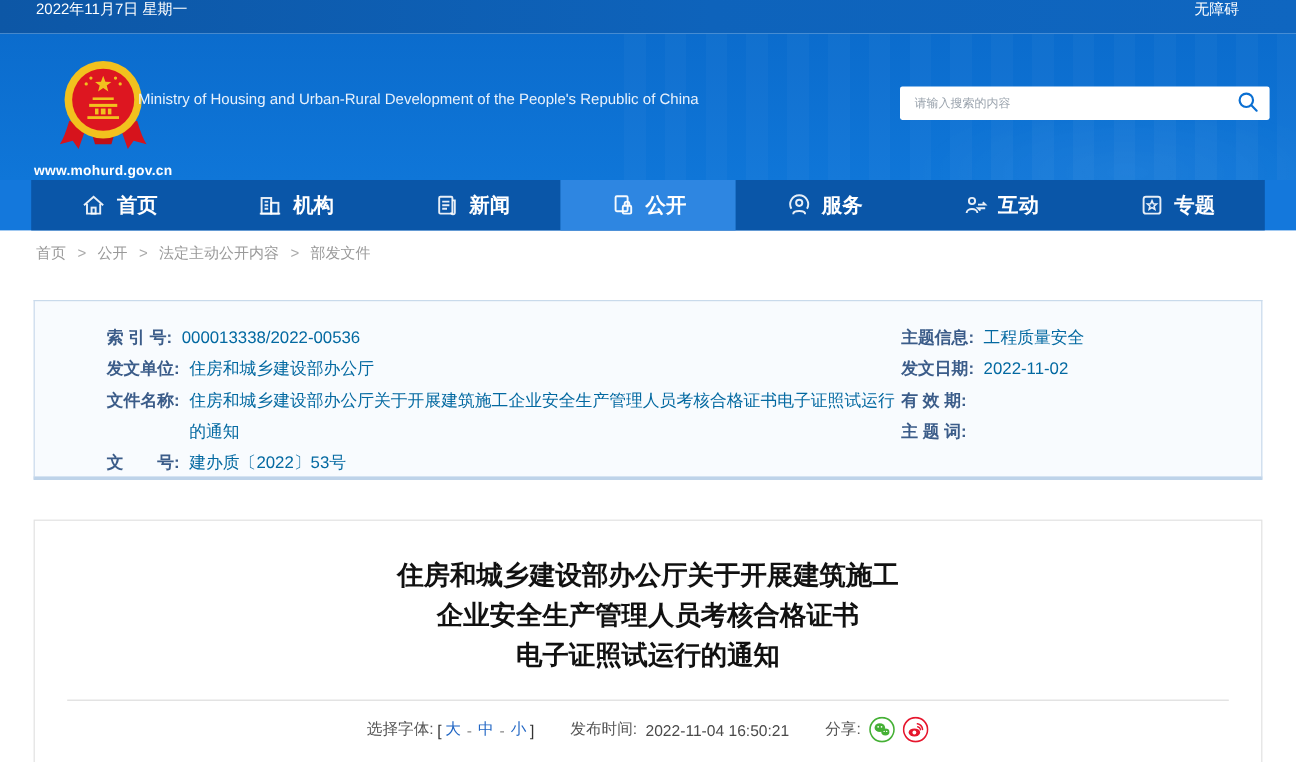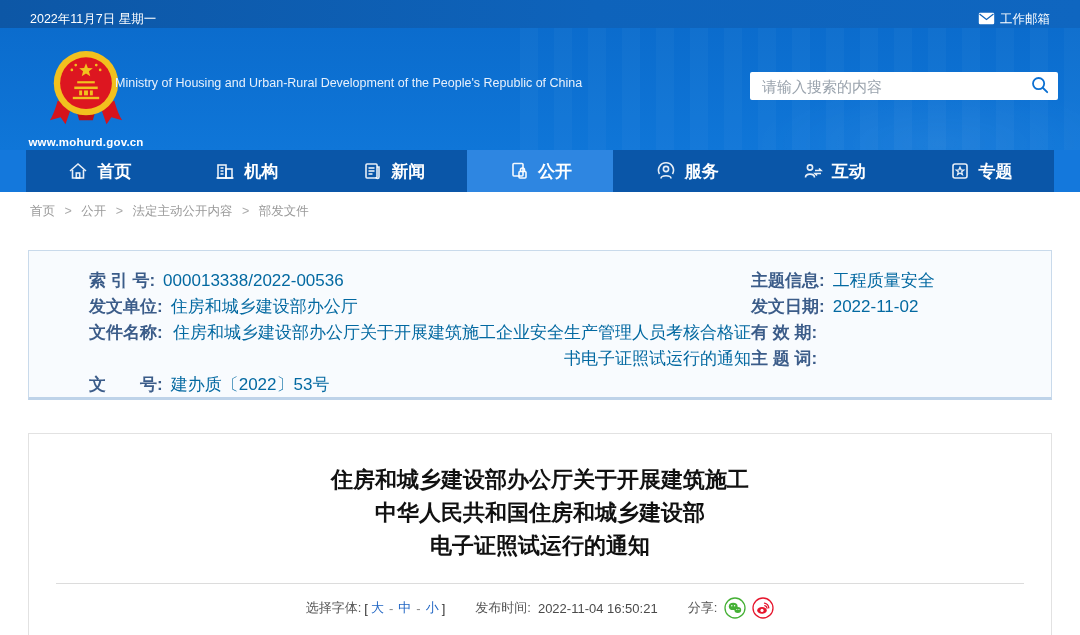--- a/index.html
+++ b/index.html
@@ -2,42 +2,42 @@
 <html><head>
 <meta charset="utf-8">
 <style>
   * { margin:0; padding:0; box-sizing:border-box; }
   body { font-family:"Liberation Sans","DejaVu Sans",sans-serif; background:#fff; }
   .page { position:relative; width:1080px; height:635px; overflow:hidden; background:#fff; }
 
   
   .topbar { position:absolute; left:0; top:0; width:1080px; height:28px;
     background:linear-gradient(90deg,#0d57a6,#0e63bb 55%,#0f66c0);
-    display:flex; align-items:flex-end; justify-content:space-between; padding:0 30px;
+    display:flex; align-items:flex-start; justify-content:space-between; padding:0 30px;
     color:#fff; font-size:12.5px; }
   .topbar-right { display:flex; align-items:center; gap:14px;flex-direction:column; }
   .topbar-right a { color:#fff; text-decoration:none; display:flex; align-items:center; gap:5px; cursor:pointer; }
 
   
   .header { position:absolute; left:0; top:28px; width:1080px; height:122px;
     background:linear-gradient(180deg,#0b6ccd,#0f76d8);
     overflow:hidden; }
   .header::after { content:""; position:absolute; right:0; top:0; width:560px; height:122px;
     background:
       radial-gradient(ellipse 260px 90px at 75% 95%, rgba(255,255,255,0.10), rgba(255,255,255,0) 70%),
       repeating-linear-gradient(90deg, rgba(255,255,255,0.05) 0 18px, rgba(255,255,255,0) 18px 34px);
     opacity:.55; pointer-events:none; }
   .logo-block { position:absolute; left:26px; top:20px; width:120px; text-align:center; z-index:2; }
   .logo-url { margin-top:2px; font-size:11.5px; font-weight:bold; color:#fff; letter-spacing:.2px; }
   .titles { position:absolute; left:115px; top:40px; z-index:2; }
   .site-title { color:#fff; font-size:31px; font-weight:bold; letter-spacing:1.5px; text-shadow:0 1px 2px rgba(0,40,90,.35); }
   .site-subtitle { margin-top:8px; color:#e8f1fc; font-size:12.5px; }
   .search-box { position:absolute; right:22px; top:44px; width:308px; height:28px; background:#fff;
     border-radius:2px; display:flex; align-items:center; padding:0 8px 0 12px; z-index:3; }
-  .search-box input { flex:1; border:none; outline:none; font-size:15px; color:#0f766e; background:transparent; }
+  .search-box input { flex:1; border:none; outline:none; font-size:10px; color:#0f766e; background:transparent; }
   .search-box input::placeholder { color:#9aa3ad; }
   .search-btn { background:none; border:none; cursor:pointer; display:flex; align-items:center; }
 
   
   .navrow { position:absolute; left:0; top:150px; width:1080px; height:42px; background:#1478dc; }
   .navbar { position:absolute; left:26px; top:0; width:1028px; height:42px; background:#0a56a8; display:flex; }
   .tab { flex:1; display:flex; align-items:center; justify-content:center; gap:8px; cursor:pointer;
     color:#fff; font-size:17px; font-weight:bold; }
   .tab.active { background:#2e86e1; }
   .tab .nicon { display:flex; align-items:center; }
@@ -45,21 +45,21 @@
   
   .breadcrumb { position:absolute; left:30px; top:203px; font-size:12.5px; color:#999; }
   .breadcrumb a { color:#999; text-decoration:none; cursor:pointer; }
   .breadcrumb .sep { margin:0 6px; color:#aaa; }
 
   
   .infobox { position:absolute; left:28px; top:250px; width:1024px; height:150px;
     background:#f8fbfe; border:1px solid #c9daeb; border-bottom:3px solid #bed3e9; display:flex; }
   .info-col-left { flex:1; padding:17px 0 0 60px; }
   .info-col-right { width:300px; padding:17px 0 0 0; }
-  .info-row { display:flex; line-height:26px; font-size:17px;text-align:right; }
+  .info-row { display:flex; line-height:26px; font-size:14px; }
   .info-label { font-weight:bold; color:#3b5c89; white-space:pre; }
   .info-value { color:#0369a1; margin-left:8px; }
 
   
   .article { position:absolute; left:28px; top:433px; width:1024px; height:220px;
     background:#fff; border:1px solid #e2e2e2; }
   .article-title { margin-top:29px; text-align:center; font-size:22px; font-weight:bold;
     color:#111; line-height:33px; font-family:"Liberation Sans","DejaVu Sans",sans-serif; }
   .divider { margin:21px 27px 0 27px; border:none; border-top:1px solid #dcdcdc; }
   .meta { margin-top:13px; text-align:center; font-size:13px; color:#555;
@@ -271,21 +271,21 @@
       <div class="info-row">
         <span class="info-label">主 题 词:</span>
         <span class="info-value"></span>
       </div>
     </div>
   </div>
 
   <div class="article">
     <div class="article-title">
       <div>住房和城乡建设部办公厅关于开展建筑施工</div>
-      <div>中华人民共和国住房和城乡建设部</div>
+      <div>企业安全生产管理人员考核合格证书</div>
       <div>电子证照试运行的通知</div>
     </div>
     <hr class="divider">
     <div class="meta">
       <span class="grp">
         <span>选择字体:</span>
         <span class="bracket">[</span>
         <a class="fontsize">大</a>
         <span class="dash">-</span>
         <a class="fontsize">中</a>

